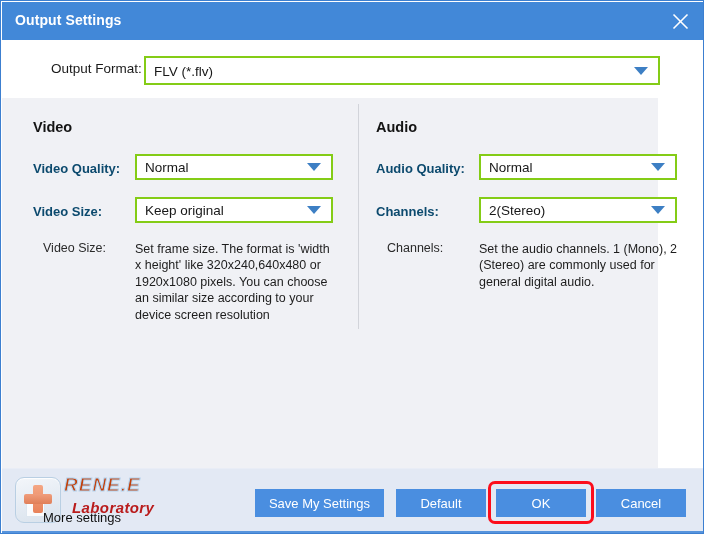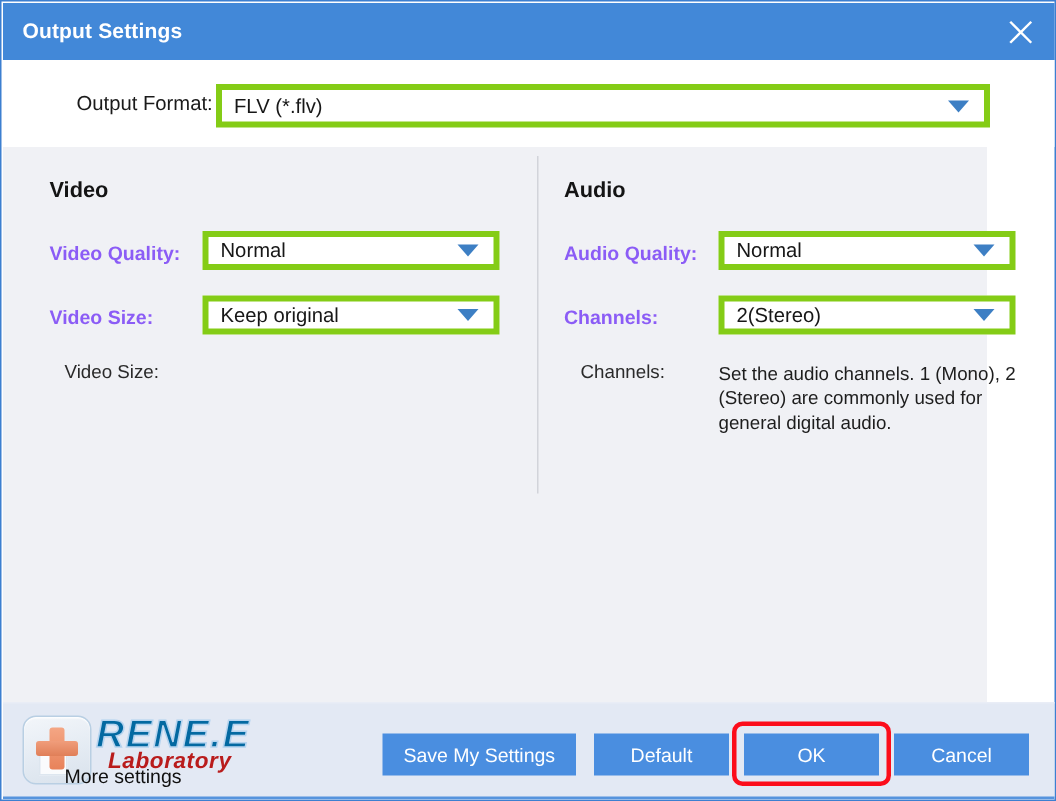--- a/index.html
+++ b/index.html
@@ -62,21 +62,21 @@
     position: absolute;
     left: 49px;
     top: 21px;
     font-size: 13.5px;
     color: #1a1a1a;
   }
   .combo {
     position: absolute;
     box-sizing: border-box;
     background: #ffffff;
-    border: 4px solid #84cc16;
+    border: 2px solid #84cc16;
     cursor: pointer;
   }
   .combo .val {
     position: absolute;
     left: 8px;
     top: 50%;
     transform: translateY(-50%);
     font-size: 13.5px;
     color: #171717;
     white-space: nowrap;
@@ -119,21 +119,21 @@
   .section-title {
     position: absolute;
     font-size: 14.5px;
     font-weight: bold;
     color: #141414;
   }
   .field-label {
     position: absolute;
     font-size: 13px;
     font-weight: bold;
-    color: #8b5cf6;
+    color: #0c4a6e;
     white-space: nowrap;
   }
   .hint-label {
     position: absolute;
     font-size: 12.5px;
     color: #2a2a2a;
     white-space: nowrap;
   }
   .hint-text {
     position: absolute;
@@ -186,25 +186,25 @@
     left: 62px;
     top: 5px;
     width: 160px;
     height: 52px;
     pointer-events: none;
     user-select: none;
   }
   .wm-main {
     position: absolute;
     left: 0; top: 0;
-    font-size: 26px;
+    font-size: 19px;
     font-weight: bold;
     font-style: italic;
     letter-spacing: 1px;
-    color: #0369a1;
+    color: #c2410c;
     -webkit-text-stroke: 1px #b6d4ef;
     text-shadow: 0 0 1px #c3dcf3;
   }
   .wm-sub {
     position: absolute;
     left: 8px;
     top: 25px;
     font-size: 15px;
     font-weight: bold;
     font-style: italic;
@@ -318,20 +318,21 @@
       <span class="arrow"></span>
     </div>
 
     <div class="field-label" id="vs-label">Video Size:</div>
     <div class="combo" id="video-size-combo">
       <span class="val">Keep original</span>
       <span class="arrow"></span>
     </div>
 
     <div class="hint-label" id="vs-hint-label">Video Size:</div>
+    <div class="hint-text" id="vs-hint-text">Set frame size. The format is 'width x height' like 320x240,640x480 or 1920x1080 pixels. You can choose an similar size according to your device screen resolution</div>
 
     <div class="section-title" id="audio-title">Audio</div>
 
     <div class="field-label" id="aq-label">Audio Quality:</div>
     <div class="combo" id="audio-quality-combo">
       <span class="val">Normal</span>
       <span class="arrow"></span>
     </div>
 
     <div class="field-label" id="ch-label">Channels:</div>

